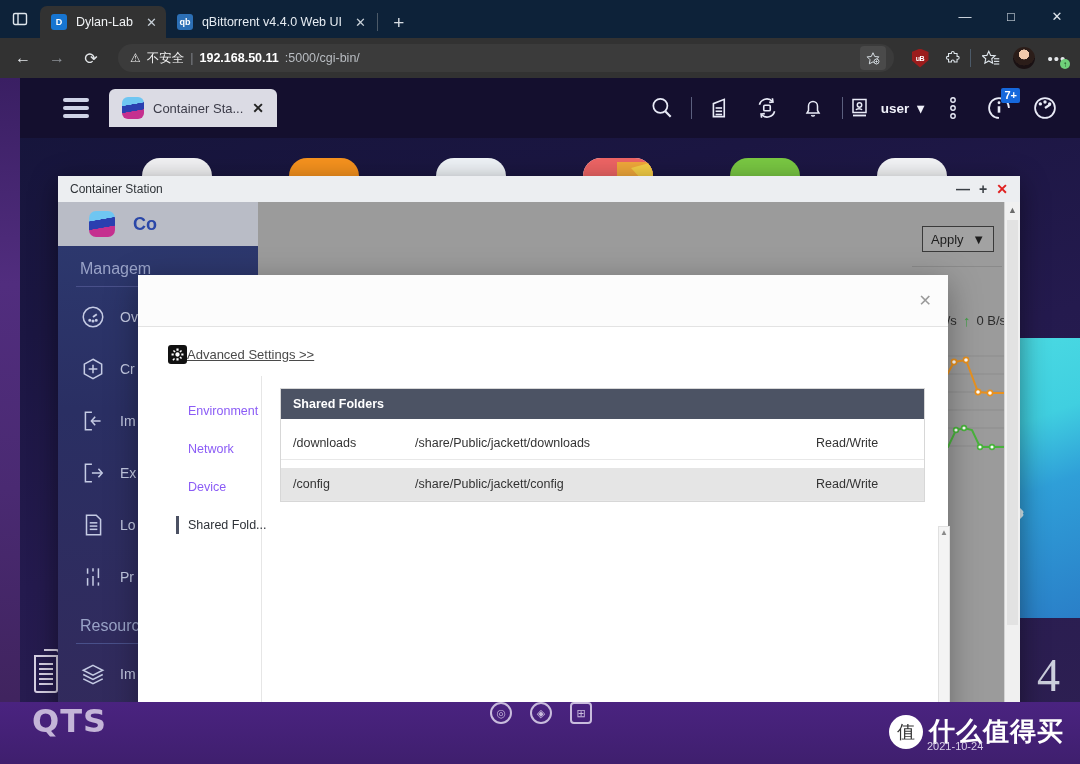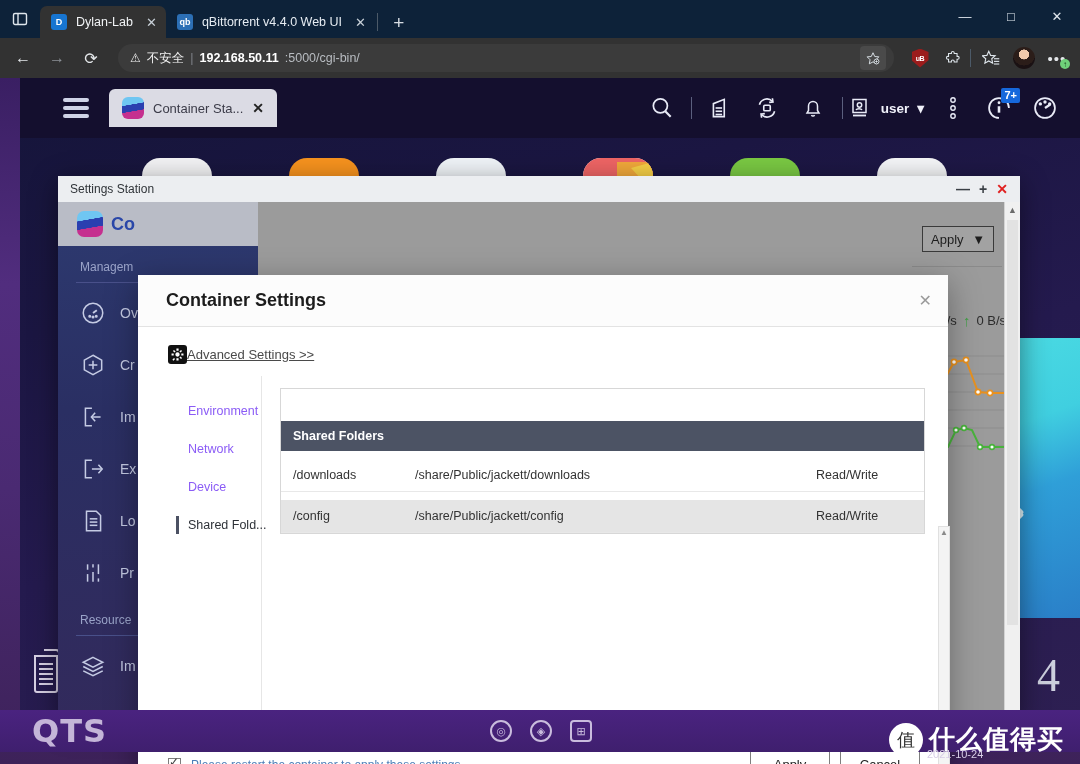--- a/index.html
+++ b/index.html
@@ -161,26 +161,26 @@
   }
   .cs-winbtns { margin-left: auto; display: flex; gap: 9px; align-items: center; padding-right: 6px; }
   .cs-winbtns span { font-size: 14px; color: #3a3f45; font-weight: bold; }
   .cs-winbtns .cls { color: #e02020; }
   .cs-body { display: flex; height: 519px; }
   .cs-sidebar {
     width: 200px; background: linear-gradient(180deg, #2d3a70 0%, #2a2f63 40%, #322a5c 100%);
     color: #c9cfe8; overflow: hidden;
   }
   .cs-brand {
-    height: 44px; background: #b9bcc6; display: flex; align-items: center; gap: 8px; padding-left: 19px;
+    height: 44px; background: #b9bcc6; display: flex; align-items: center; gap: 18px; padding-left: 31px;
   }
   .cs-brand .bico { width: 26px; height: 26px; border-radius: 7px;
     background-image: linear-gradient(170deg,#6fc6f2 0 34%, #2a3fb0 35% 62%, #c5308f 63% 100%); }
   .cs-brand .btxt { color: #2a47a8; font-size: 18px; font-weight: bold; }
-  .cs-grp { padding: 14px 0 6px 22px; font-size: 12px; color: #9aa3c8; }
+  .cs-grp { padding: 14px 0 6px 22px; font-size: 16px; color: #9aa3c8; }
   .cs-divider { height:1px; background:#49508a; margin: 2px 18px 4px 18px; }
   .cs-nav { display: flex; align-items: center; gap: 14px; height: 52px; padding-left: 22px;
             font-size: 14px; color: #c5cbe4; }
   .cs-nav svg { flex: 0 0 auto; }
 
   .cs-main { flex: 1; background: #9b9b9b; position: relative; overflow: hidden; }
   .cs-more {
     position: absolute; right: 26px; top: 24px; width: 72px; height: 26px;
     border: 1px solid #3a3a3a; background: #a2a2a2; display: flex; align-items: center;
     justify-content: space-between; padding: 0 8px; font-size: 13px; color: #1d1d1d;
@@ -220,44 +220,44 @@
              margin-left: 24px; }
   .dlg-nav .item { height: 38px; display: flex; align-items: center; font-size: 12.5px;
                    color: #8b5cf6; padding-left: 12px; position: relative; white-space: nowrap; }
   .dlg-nav .item.active { color: #2e3238; }
   .dlg-nav .item.active::before {
     content:""; position:absolute; left:0; top:10px; width:3px; height:18px; background:#4b5163;
   }
   .dlg-content { flex: 1; padding: 12px 10px 0 18px; position: relative; }
   .tbl { width: 645px; border: 1px solid #d7d7d7; }
   .tbl-head { background: #4c5364; color: #fff; font-size: 12.5px; font-weight: bold;
-              padding: 8px 12px; margin-top: 32px; }
+              padding: 8px 12px; }
   .tbl-row { display: flex; font-size: 12.5px; color: #333; padding: 9px 12px;
              border-bottom: 1px solid #e8e8e8; margin-top: 8px; }
   .tbl-row.alt { background: #e5e5e5; }
   .c1 { width: 122px; } .c2 { flex: 1; } .c3 { width: 96px; }
   .dlg-vscroll { position: absolute; right: -2px; top: 150px; width: 12px; height: 330px;
                  background: #f4f4f4; border: 1px solid #e0e0e0; }
   .dlg-vscroll .arw { text-align: center; font-size: 8px; color: #8a8a8a; line-height: 11px; }
   .dlg-foot {
     height: 62px; border-top: 1px solid #eaeaea; display: flex; align-items: center;
     padding: 0 28px 0 30px; gap: 10px;
   }
   .chk { width: 13px; height: 13px; border: 1px solid #7d7d7d; background: #fff; position: relative; }
   .chk::after { content:"✓"; position: absolute; left: 0px; top: -4px; font-size: 12px; color: #444; }
   .foot-note { font-size: 12px; color: #4b7eb8; }
   .foot-btns { margin-left: auto; display: flex; gap: 10px; }
   .btn { width: 80px; height: 30px; border: 1px solid #7e7e7e; background: #fff;
          font-size: 13px; color: #1d1d1d; display: flex; align-items: center; justify-content: center; }
 
   
   .taskbar {
-    position: absolute; left: 0; bottom: 12px; width: 1080px; height: 42px;
+    position: absolute; left: 0; bottom: 0; width: 1080px; height: 62px;
     background: linear-gradient(180deg, #4a2380 0%, #3f1f6e 100%);
-    display: flex; align-items: center;
+    display: flex; align-items: flex-start;
   }
   .qts-logo { margin-left: 32px; font-size: 32px; font-weight: bold; color: #c4b5d8;
               letter-spacing: 1px; font-family: "DejaVu Sans", sans-serif; }
   .tb-cir { width: 22px; height: 22px; border-radius: 50%; border: 2px solid #c9bcdd;
             display: flex; align-items: center; justify-content: center; color: #c9bcdd; font-size: 11px; }
   .tb-sq { width: 22px; height: 22px; border: 2px solid #c9bcdd; border-radius: 4px;
            display: flex; align-items: center; justify-content: center; color: #c9bcdd; font-size: 11px; }
   .taskbar-center { position: absolute; left: 490px; display: flex; gap: 18px; align-items: center; }
   .wmark { position: absolute; right: 16px; top: 12px; display: flex; align-items: center; gap: 6px; }
   .wmark .wdot { width: 34px; height: 34px; border-radius: 50%; background: #fff; color: #333;
@@ -419,21 +419,21 @@
         <line x1="13" y1="22" x2="27" y2="22"></line>
           <line x1="13" y1="27" x2="27" y2="27"></line>
         <line x1="13" y1="32" x2="27" y2="32"></line>
           <line x1="13" y1="37" x2="27" y2="37"></line>
         <line x1="13" y1="42" x2="27" y2="42"></line>
       </svg>
     </div>
 
     <div class="cs-window">
       <div class="cs-titlebar">
-        <span>Settings Station</span>
+        <span>Container Station</span>
         <div class="cs-winbtns">
           <span>—</span>
           <span>+</span>
           <span class="cls">✕</span>
         </div>
       </div>
       <div class="cs-body">
         <div class="cs-sidebar">
           <div class="cs-brand">
             <span class="bico"></span>
@@ -550,21 +550,20 @@
             <div class="arrow">▲</div>
             <div class="thumb"></div>
             <div class="arrow bot">▼</div>
           </div>
         </div>
       </div>
     </div>
 
     <div class="dlg">
       <div class="dlg-head">
-        <span class="dlg-title">Container Settings</span>
         <span class="dlg-x">✕</span>
       </div>
 
       <div class="dlg-adv">
         <span class="gear-sq">
           <svg width="13" height="13" viewBox="0 0 24 24" fill="#fff">
               <path d="M12 8a4 4 0 100 8 4 4 0 000-8zM10 1h4v4h-4zM10 19h4v4h-4zM1 10h4v4H1zM19 10h4v4h-4zM3.5 5.5l2-2 3 3-2 2zM15.5 17.5l2-2 3 3-2 2zM18.5 3.5l2 2-3 3-2-2zM5.5 18.5l2 2-3 3-2-2z"></path>
             </svg>
         </span>
         <span class="adv-link">Advanced Settings &gt;&gt;</span>

